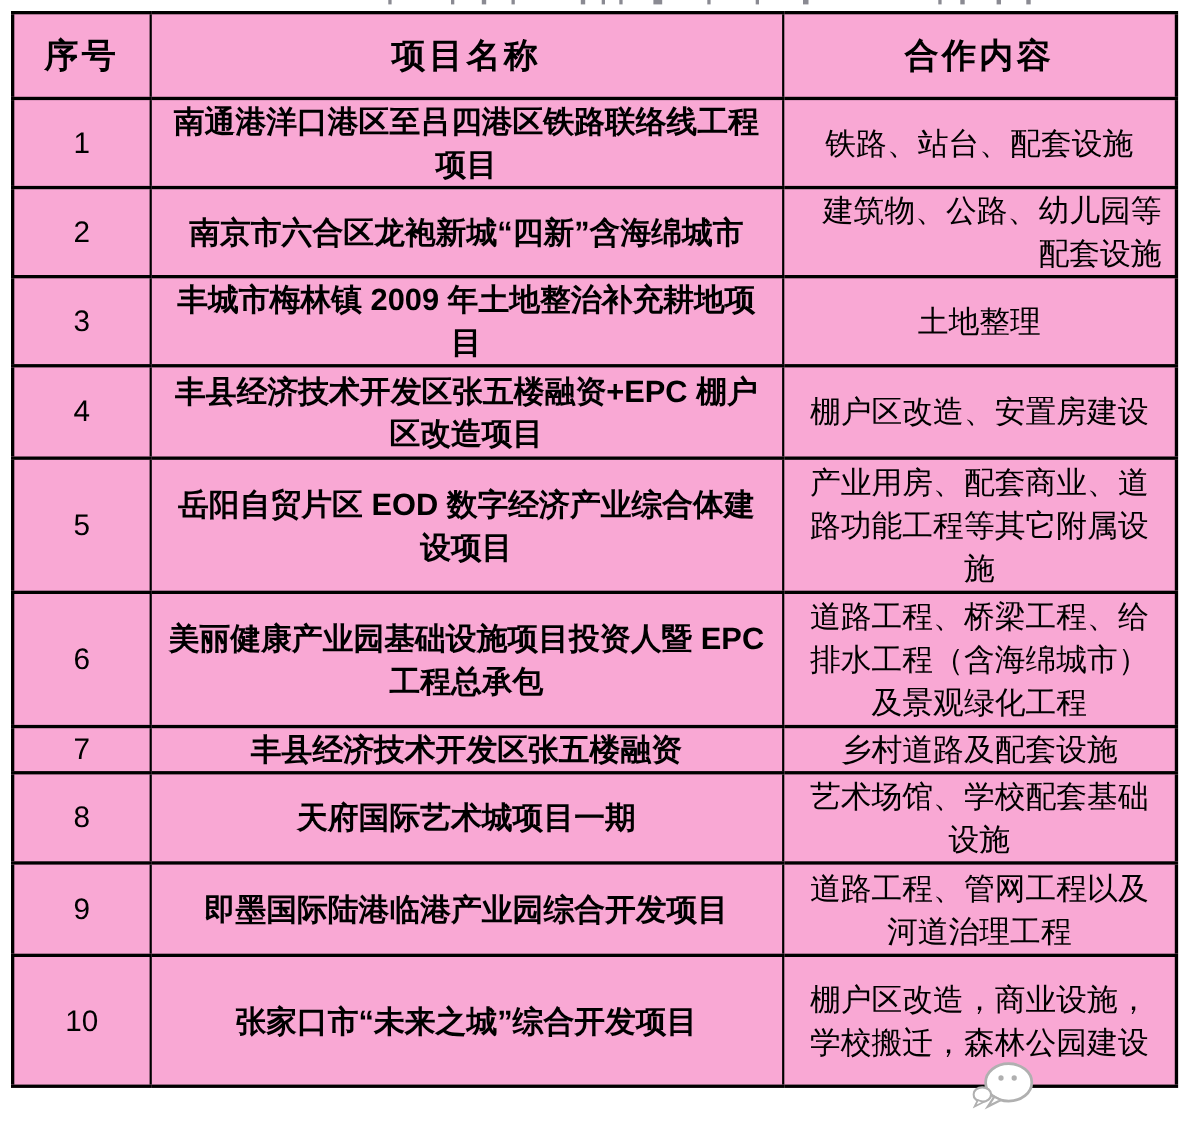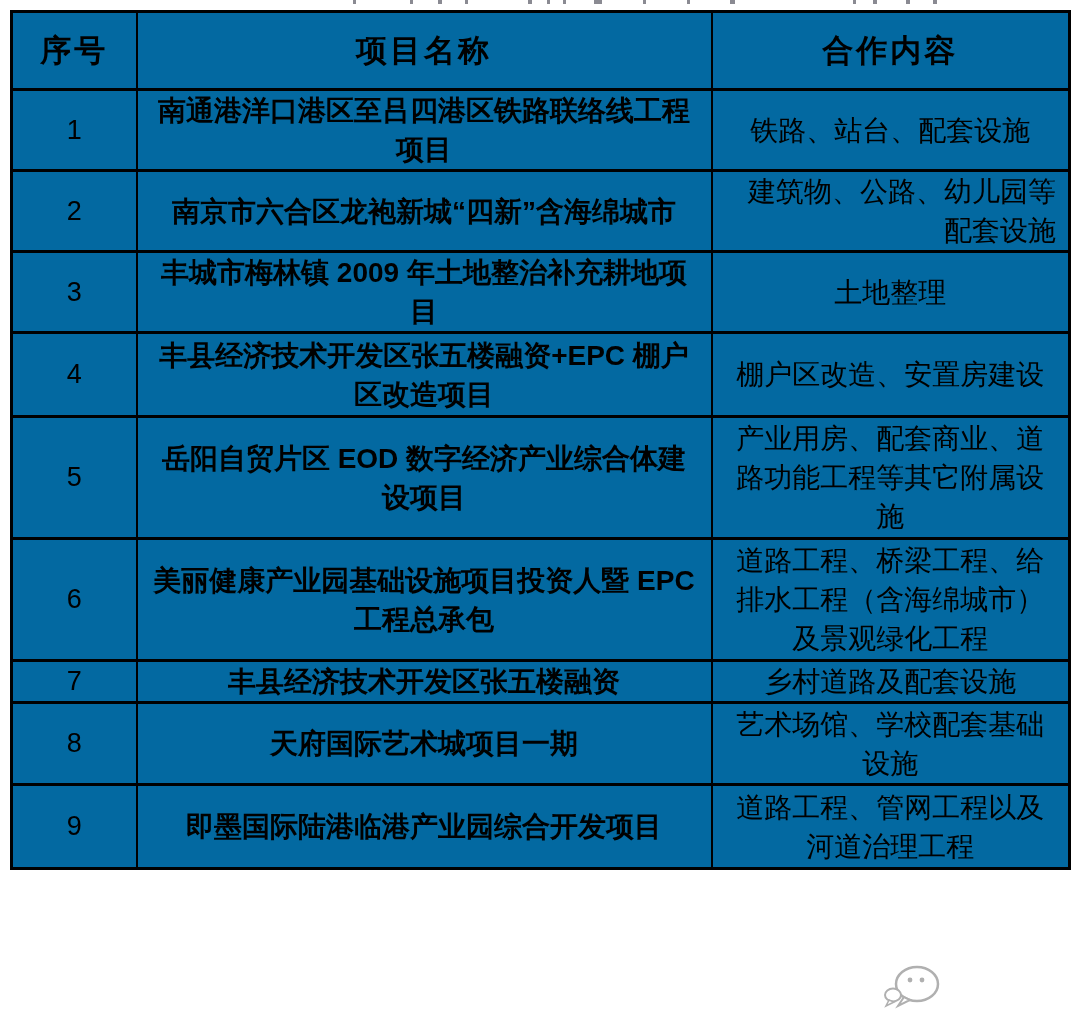--- a/index.html
+++ b/index.html
@@ -22,21 +22,21 @@
   }
 
   table.projects {
     position: absolute;
     left: 10px;
     top: 10px;
     width: 1058px;
     border-collapse: collapse;
     table-layout: fixed;
     border: 3px solid #000;
-    background: #0369a1;
+    background: #f9a8d4;
   }
   .projects th, .projects td {
     border: 2px solid #000;
     border-top-width: 3px;
     border-bottom-width: 3px;
     text-align: center;
     vertical-align: middle;
     overflow: hidden;
     padding: 0;
   }
@@ -167,20 +167,25 @@
       <tr>
         <td class="c-no">8</td>
         <td class="c-name">天府国际艺术城项目一期</td>
         <td class="c-content">艺术场馆、学校配套基础设施</td>
       </tr>
       <tr>
         <td class="c-no">9</td>
         <td class="c-name">即墨国际陆港临港产业园综合开发项目</td>
         <td class="c-content">道路工程、管网工程以及河道治理工程</td>
       </tr>
+      <tr>
+        <td class="c-no">10</td>
+        <td class="c-name">张家口市“未来之城”综合开发项目</td>
+        <td class="c-content">棚户区改造，商业设施，学校搬迁，森林公园建设</td>
+      </tr>
     </tbody>
   </table>
 
   <div class="watermark">
     <span>
       <svg width="58" height="50" viewBox="0 0 58 50">
 
         <ellipse cx="33" cy="22" rx="21" ry="17" fill="#ffffff" stroke="#b0b0b0" stroke-width="2.5"></ellipse>
         <path d="M20 35 L14 44 L26 38 Z" fill="#ffffff" stroke="#b0b0b0" stroke-width="2"></path>
         <circle cx="26" cy="18" r="2.4" fill="#b0b0b0"></circle>

